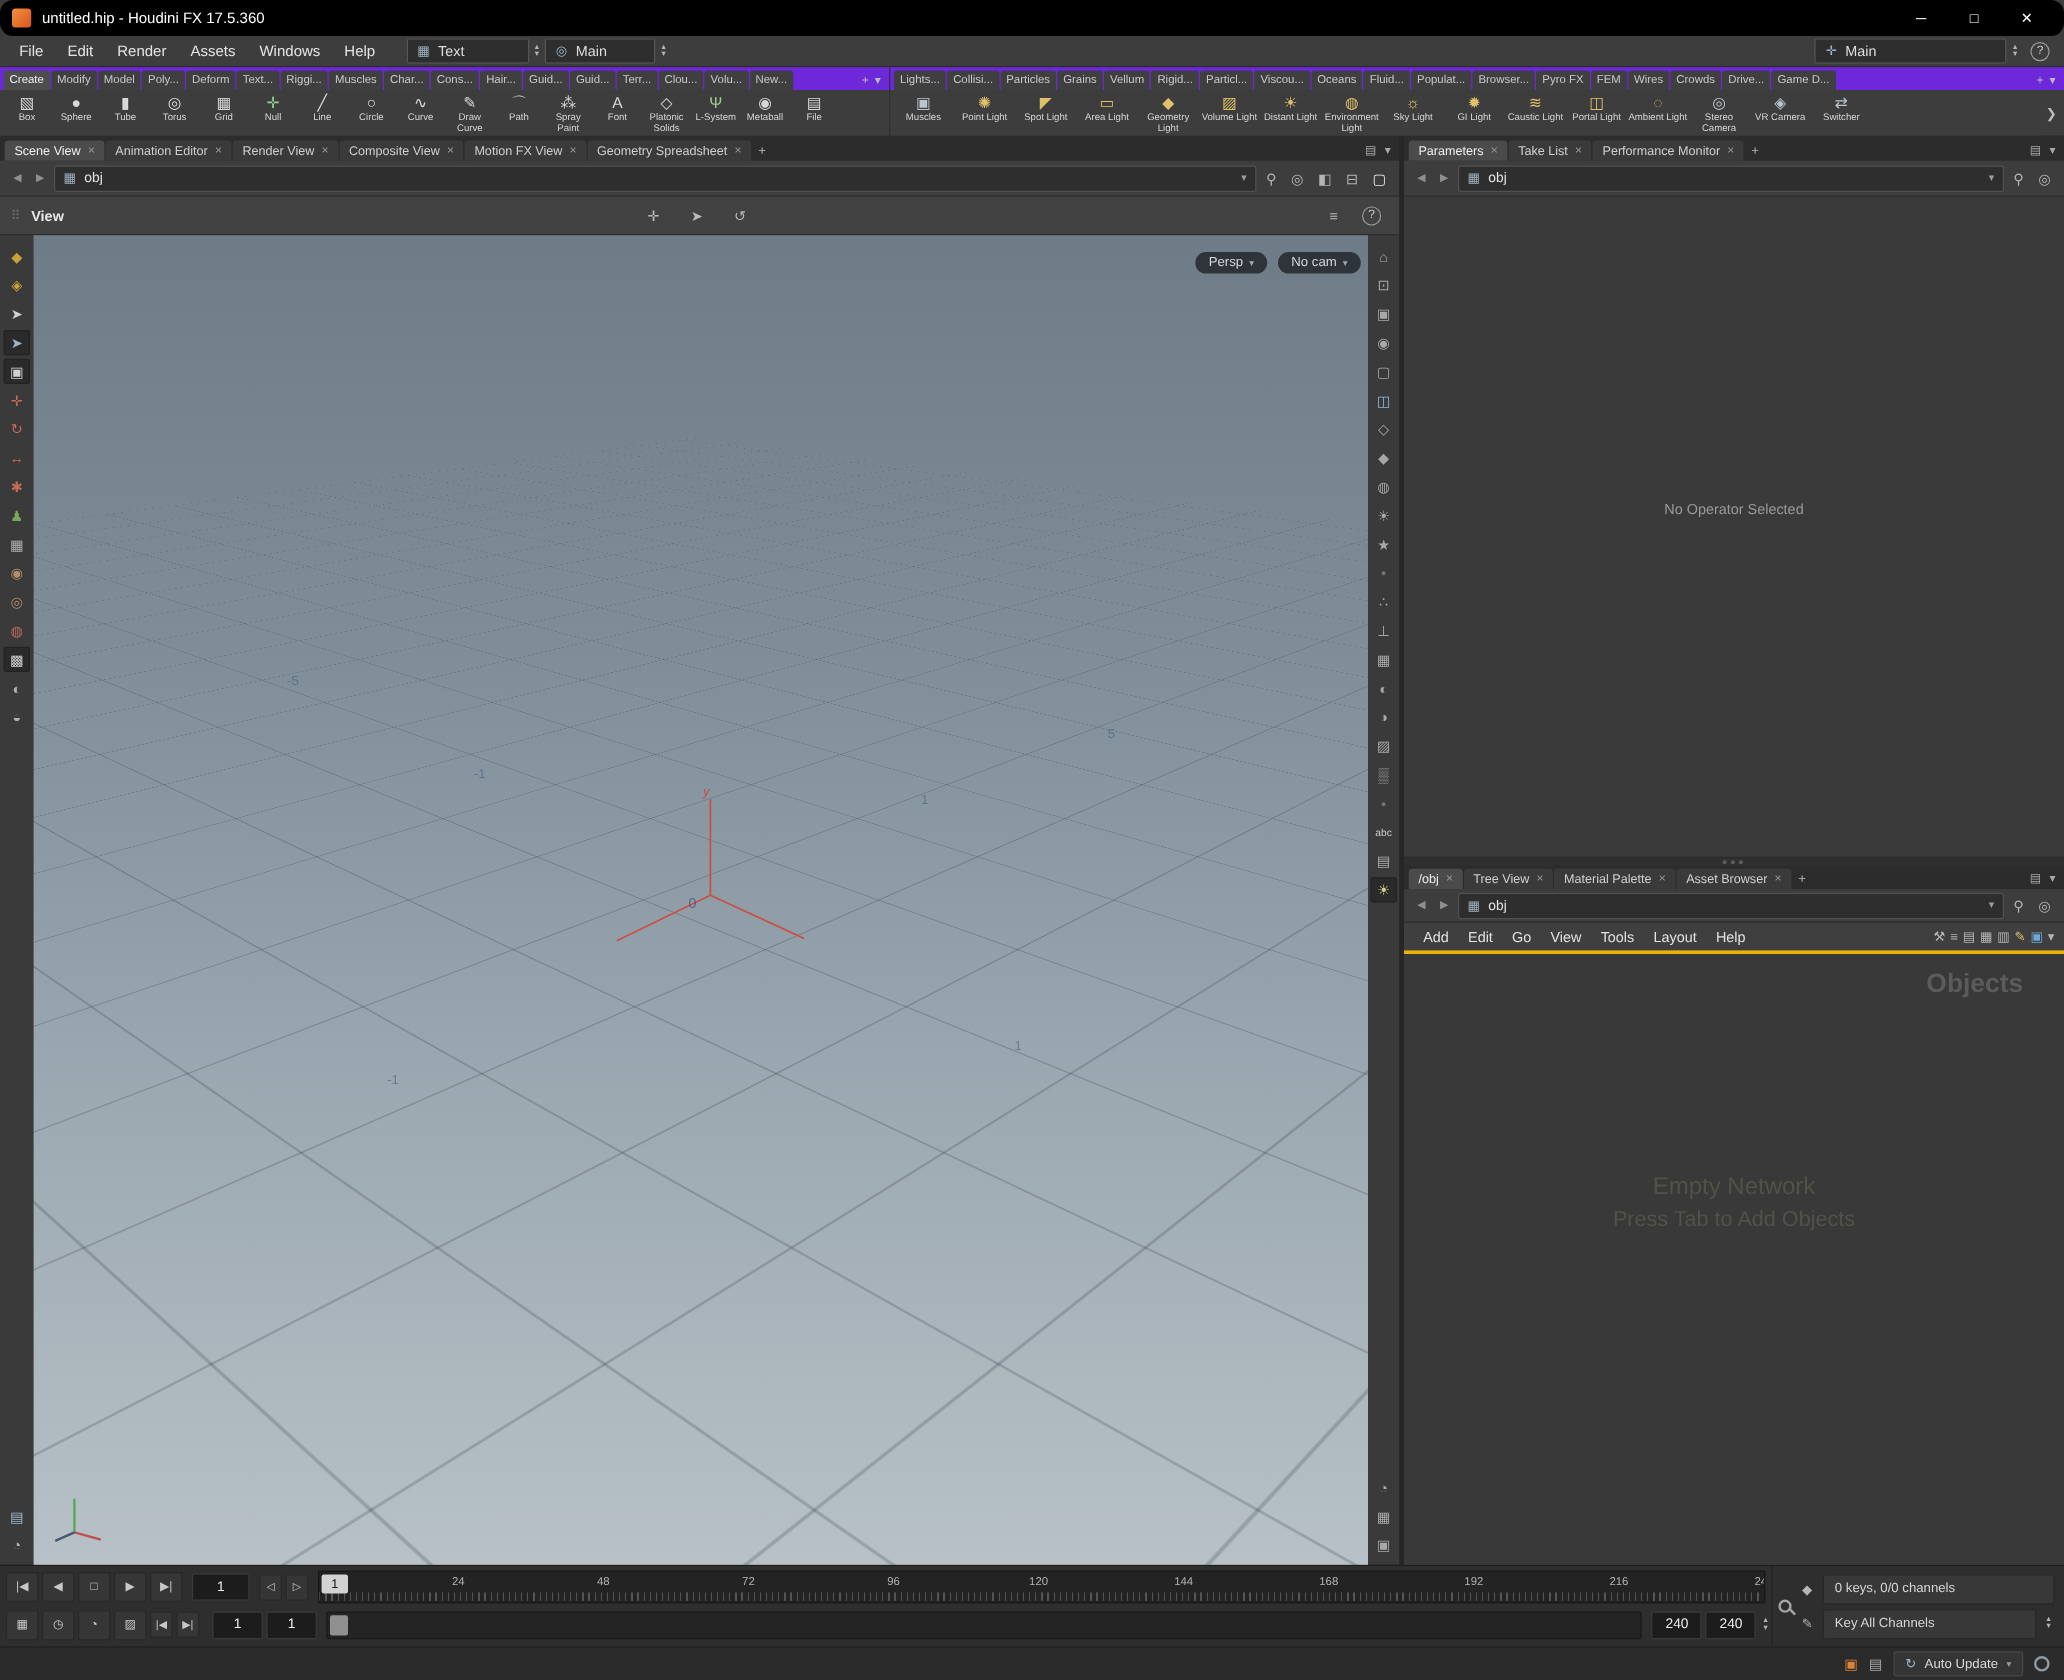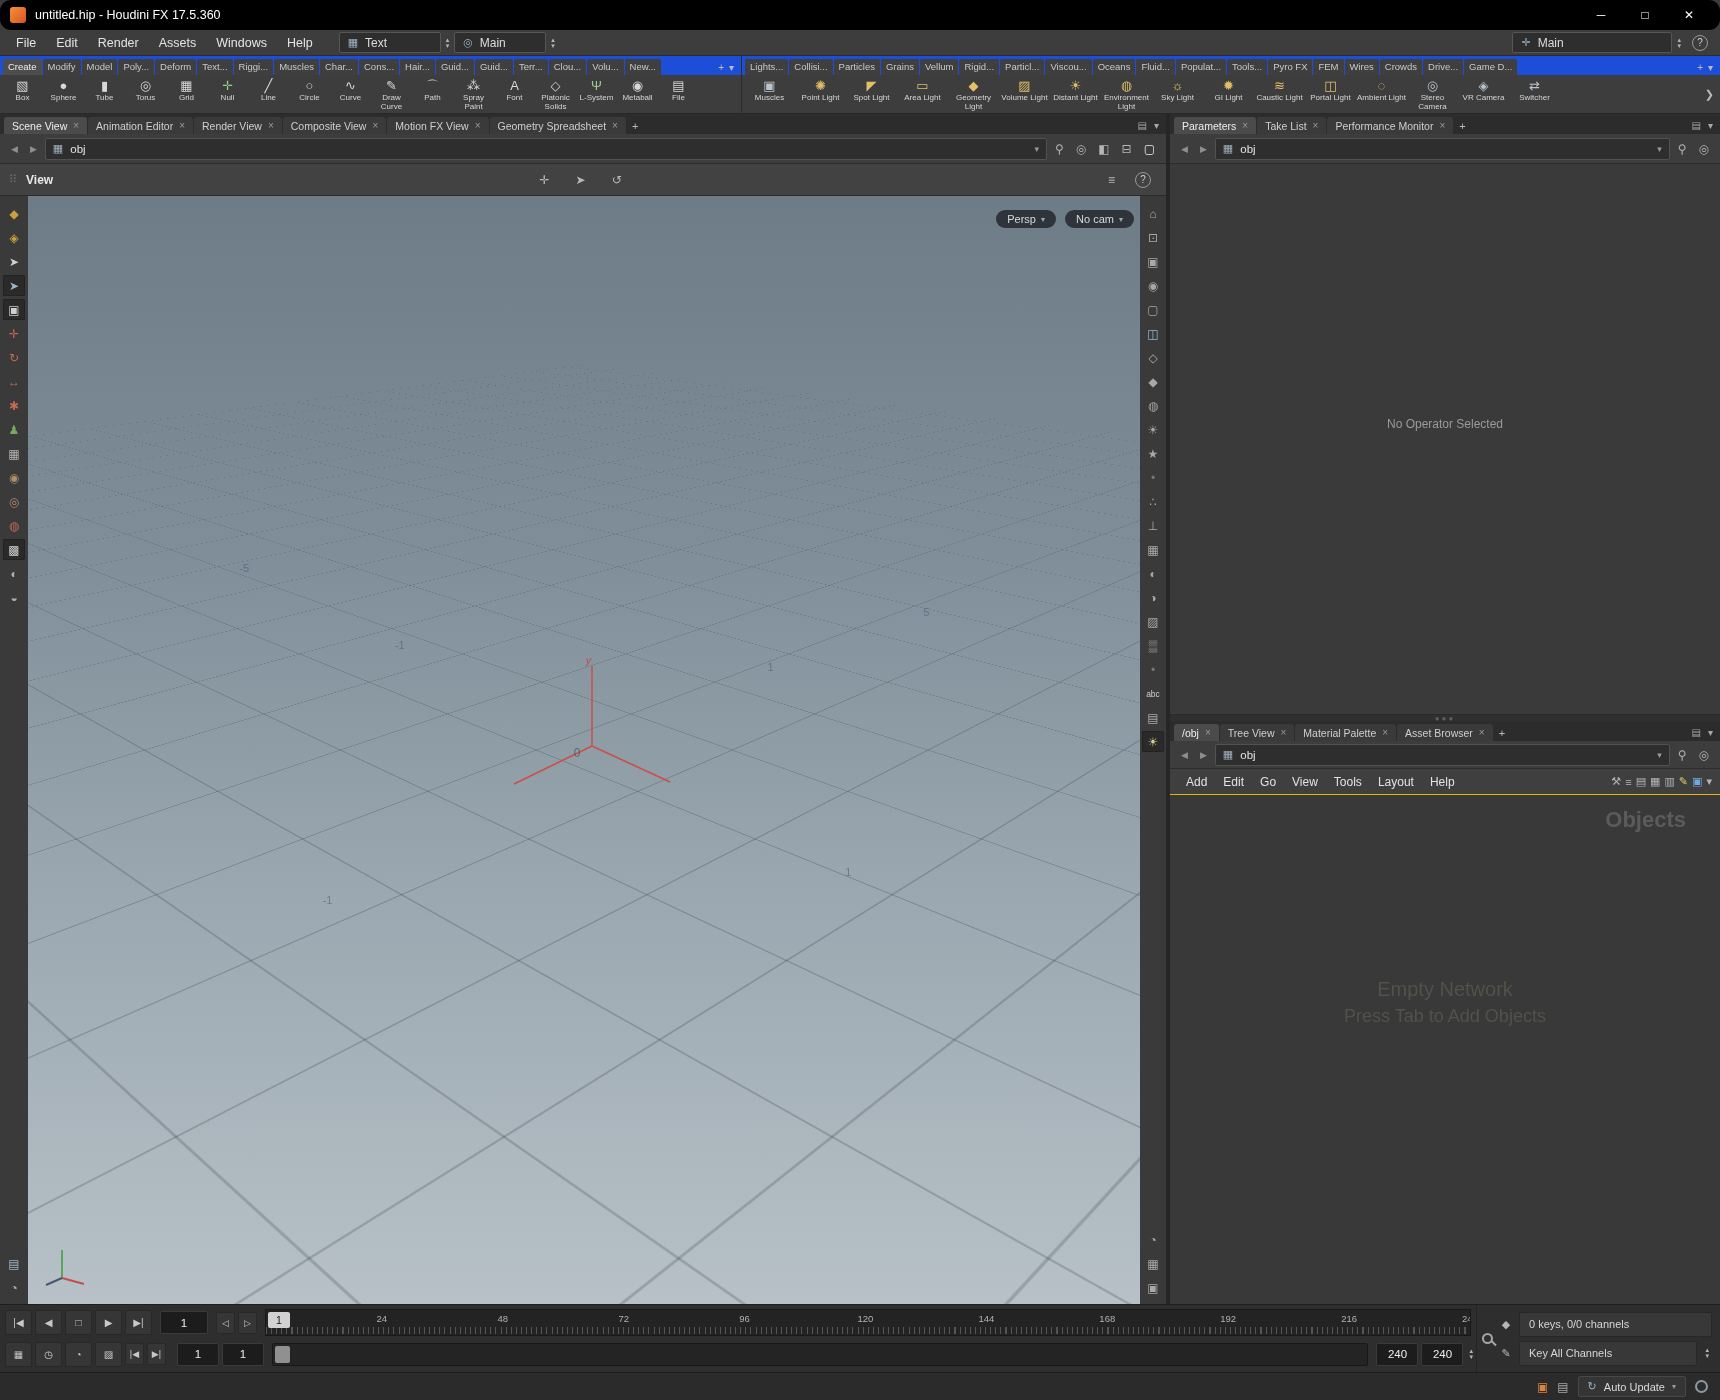--- a/index.html
+++ b/index.html
@@ -24,21 +24,21 @@
 .spin{display:flex;flex-direction:column;justify-content:center;padding:0 3px;}
 .spin i{font-style:normal;font-size:7px;line-height:6px;color:#b5b5b5;text-align:center;}
 .menubar .mright{margin-left:auto;display:flex;align-items:center;gap:2px;}
 .help-circle{width:16px;height:16px;border:1px solid #9a9a9a;border-radius:50%;display:flex;align-items:center;justify-content:center;font-size:10px;color:#cfcfcf;margin:0 6px;}
 
 
 .shelf{height:58px;background:#3d3d3d;display:flex;border-bottom:1px solid #292929;flex:0 0 auto;}
 .shelf-group{display:flex;flex-direction:column;min-width:0;}
 .shelf-group.sleft{width:742px;border-right:1px solid #2d2d2d;}
 .shelf-group.sright{flex:1;}
-.shelf-tabs{height:19px;display:flex;align-items:flex-end;padding:1px 3px 0;background:#1d4ed8;}
+.shelf-tabs{height:19px;display:flex;align-items:flex-end;padding:1px 3px 0;background:#6d28d9;}
 .tabs-wrap{display:flex;gap:1px;align-items:flex-end;min-width:0;}
 .shelf-tab{font-size:9.5px;color:#c9c9c9;background:#3f3f3f;padding:2px 5px 3px;border-radius:2px 2px 0 0;white-space:nowrap;}
 .shelf-tab.active{background:#4d4d4d;color:#f0f0f0;}
 .tab-extra{margin-left:auto;display:flex;align-items:center;gap:5px;color:#bbb;font-size:10px;padding:0 4px 2px;}
 .shelf-tools{flex:1;display:flex;align-items:stretch;padding:1px 2px;background:#3d3d3d;}
 .tool{width:41px;display:flex;flex-direction:column;align-items:center;padding-top:2px;flex:0 0 auto;}
 .sright .tool{width:51px;}
 .tool .t-icon{font-size:13px;line-height:15px;height:16px;}
 .tool .t-label{font-size:8px;color:#d6d6d6;text-align:center;line-height:8.5px;max-width:50px;}
 .shelf-overflow{align-self:center;color:#bbb;font-size:11px;padding:0 6px;margin-left:auto;}
@@ -88,21 +88,21 @@
 .vp-tick{position:absolute;color:rgba(60,80,115,0.5);font-size:11px;}
 .vp-btn{position:absolute;top:14px;display:flex;align-items:center;gap:5px;background:rgba(40,46,51,0.92);color:#d4dade;font-size:11px;padding:3px 11px;border-radius:10px;}
 .vp-btn .dd{font-size:8px;color:#9fa8ae;}
 .vp-help{position:absolute;bottom:12px;left:0;right:0;text-align:center;font-size:11.5px;color:#23282c;}
 .gizmo{position:absolute;left:14px;bottom:14px;}
 
 
 .params-content{height:551px;position:relative;background:#3a3a3a;border-bottom:1px solid #2a2a2a;flex:0 0 auto;}
 .params-empty{position:absolute;top:46%;left:0;right:0;text-align:center;color:#9a9a9a;font-size:12px;}
 .splitter{height:6px;background:#2f2f2f;display:flex;align-items:center;justify-content:center;color:#5c5c5c;font-size:8px;letter-spacing:2px;flex:0 0 auto;}
-.net-menu{height:26px;background:#3f3f3f;display:flex;align-items:center;padding:0 8px;border-bottom:1px solid #eab308;flex:0 0 auto;}
+.net-menu{height:26px;background:#3f3f3f;display:flex;align-items:center;padding:0 8px;border-bottom:3px solid #eab308;flex:0 0 auto;}
 .net-menu .menus{display:flex;}
 .net-menu-item{font-size:12px;color:#e2e2e2;padding:2px 8px;}
 .net-menu-icons{margin-left:auto;display:flex;gap:4px;align-items:center;font-size:11px;}
 .net-content{flex:1;position:relative;background:#393939;overflow:hidden;}
 .net-watermark{position:absolute;top:12px;right:34px;font-size:22px;font-weight:bold;color:#5b5b5b;}
 .net-empty{position:absolute;top:36%;left:0;right:0;text-align:center;color:#4f5349;}
 .net-empty .t1{font-size:20px;}
 .net-empty .t2{font-size:18px;margin-top:5px;}
 
 
@@ -314,21 +314,21 @@
             <span class="shelf-tab">Collisi...</span>
             <span class="shelf-tab">Particles</span>
             <span class="shelf-tab">Grains</span>
             <span class="shelf-tab">Vellum</span>
             <span class="shelf-tab">Rigid...</span>
             <span class="shelf-tab">Particl...</span>
             <span class="shelf-tab">Viscou...</span>
             <span class="shelf-tab">Oceans</span>
             <span class="shelf-tab">Fluid...</span>
             <span class="shelf-tab">Populat...</span>
-            <span class="shelf-tab">Tools...</span>
+            <span class="shelf-tab">Browser...</span>
             <span class="shelf-tab">Pyro FX</span>
             <span class="shelf-tab">FEM</span>
             <span class="shelf-tab">Wires</span>
             <span class="shelf-tab">Crowds</span>
             <span class="shelf-tab">Drive...</span>
             <span class="shelf-tab">Game D...</span>
           </div>
         <div class="tab-extra">
           <span>+</span>
           <span>▾</span>

